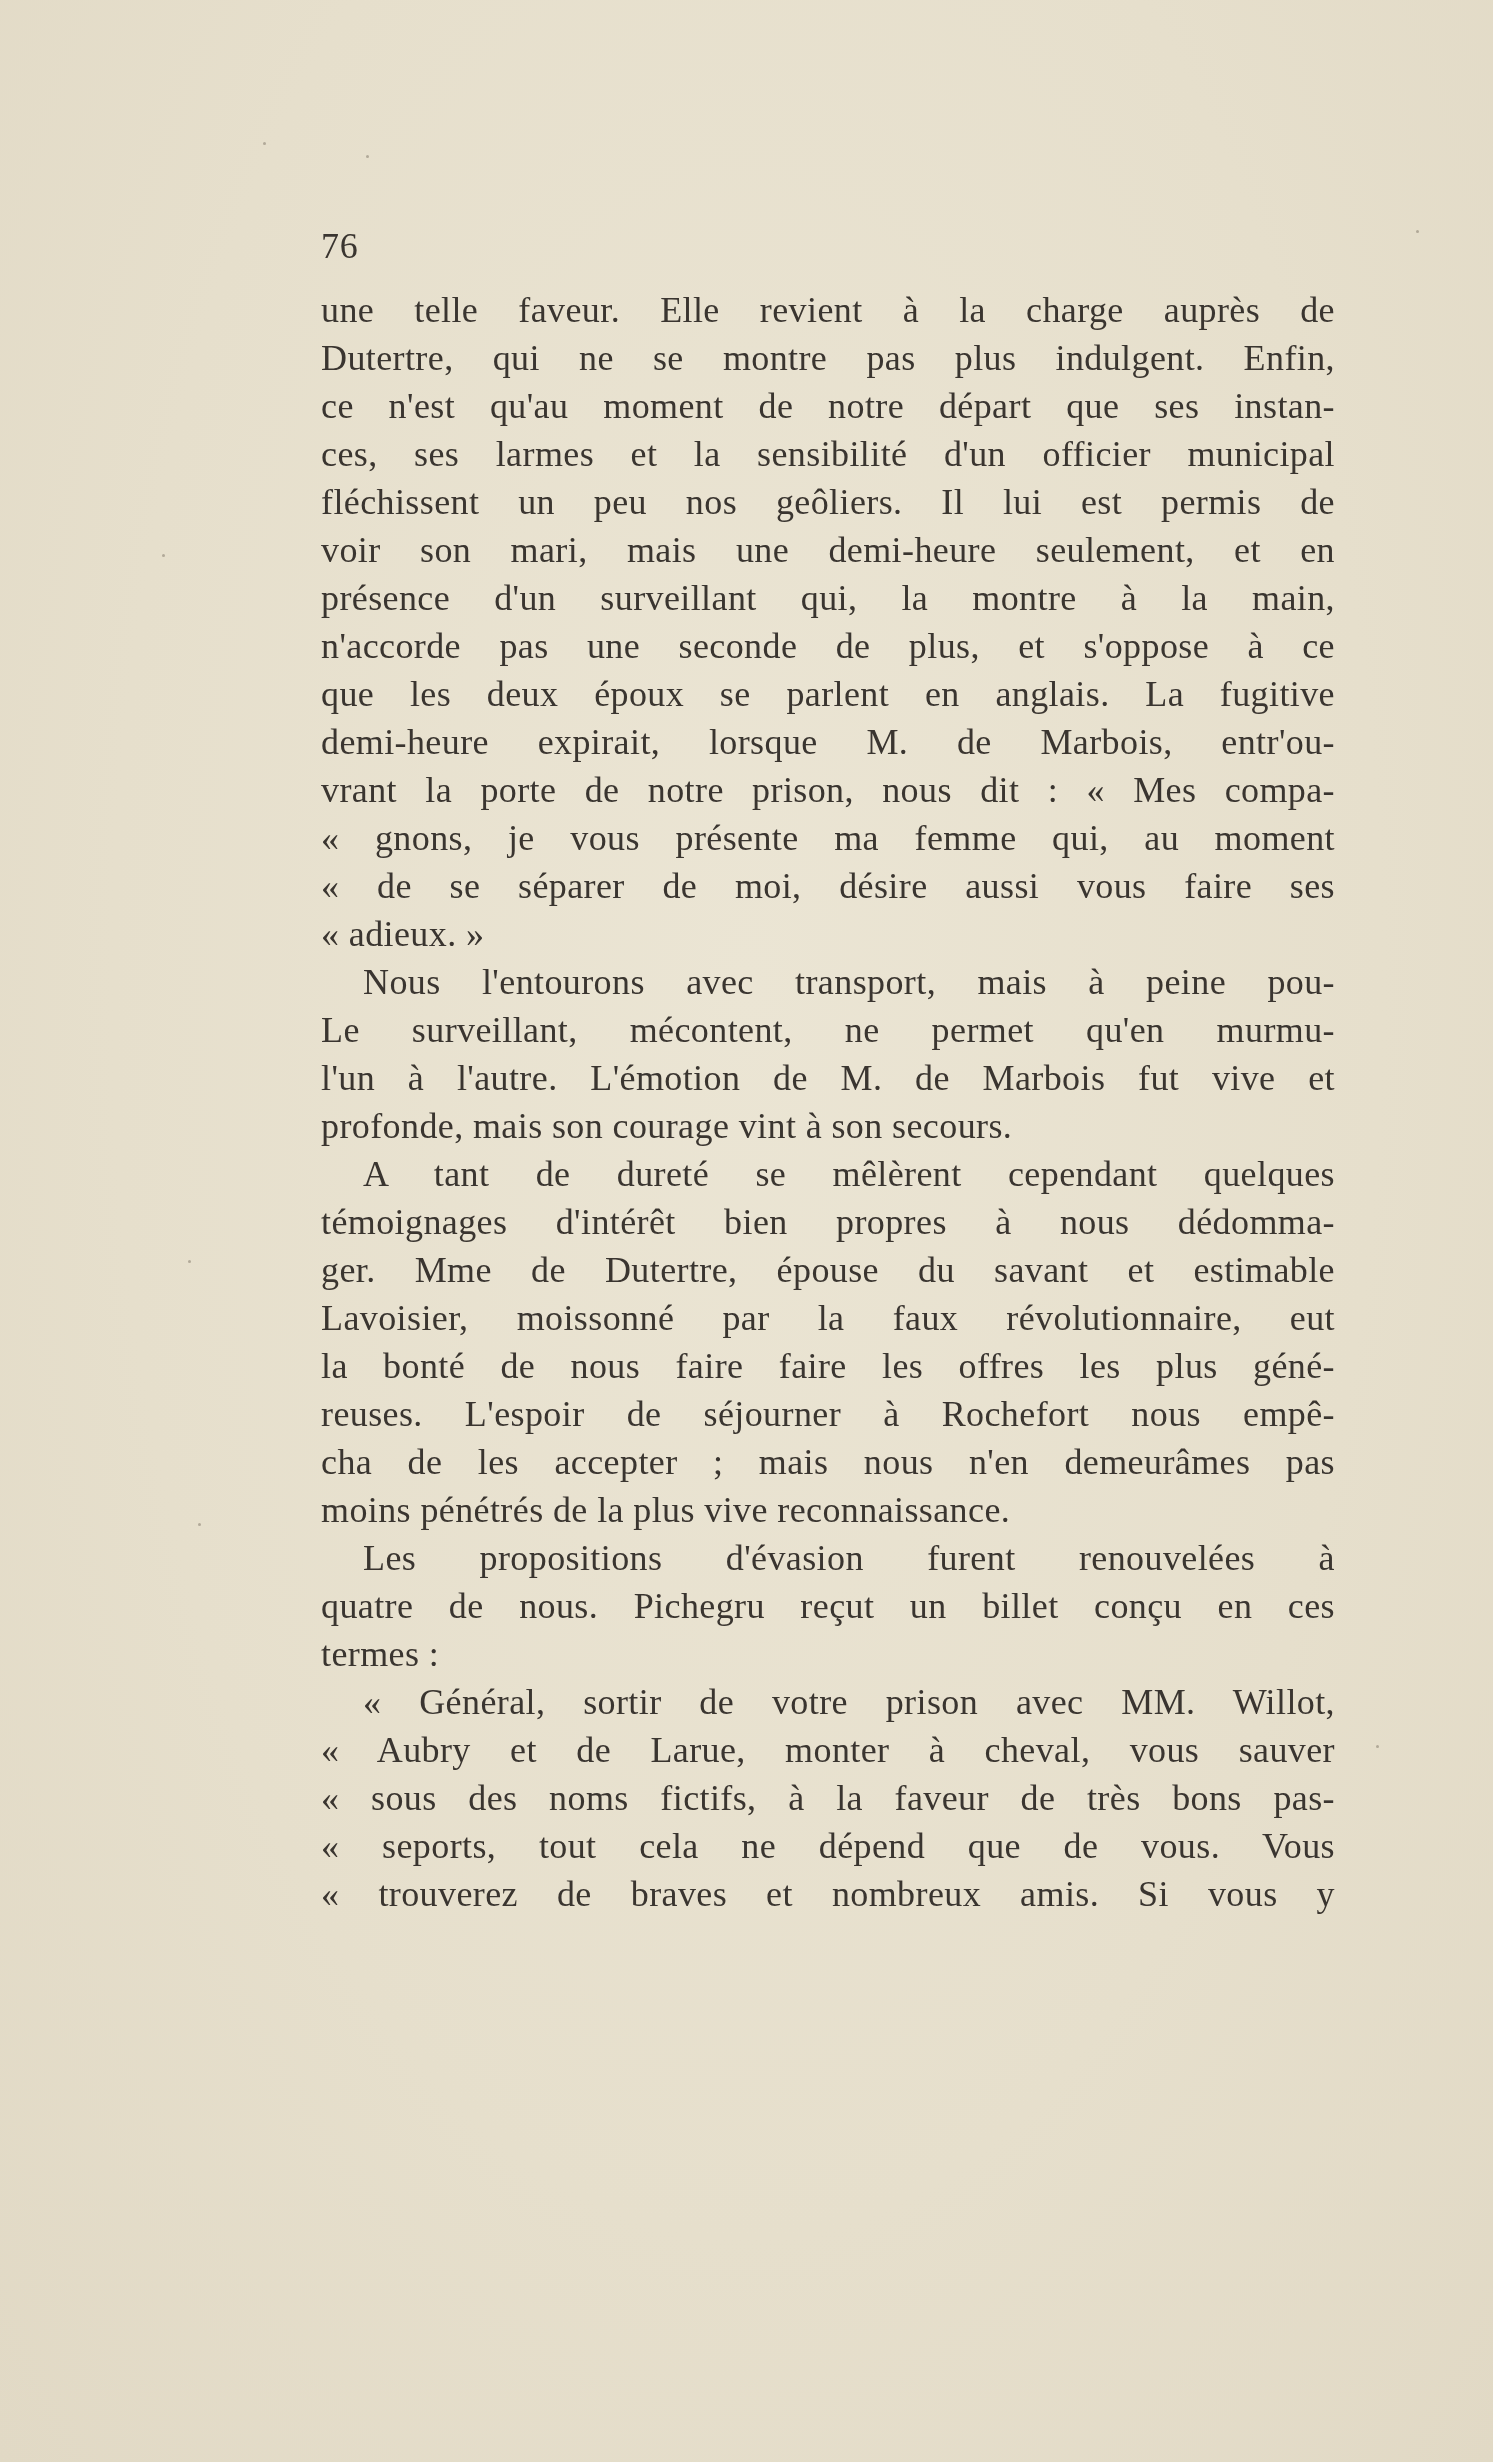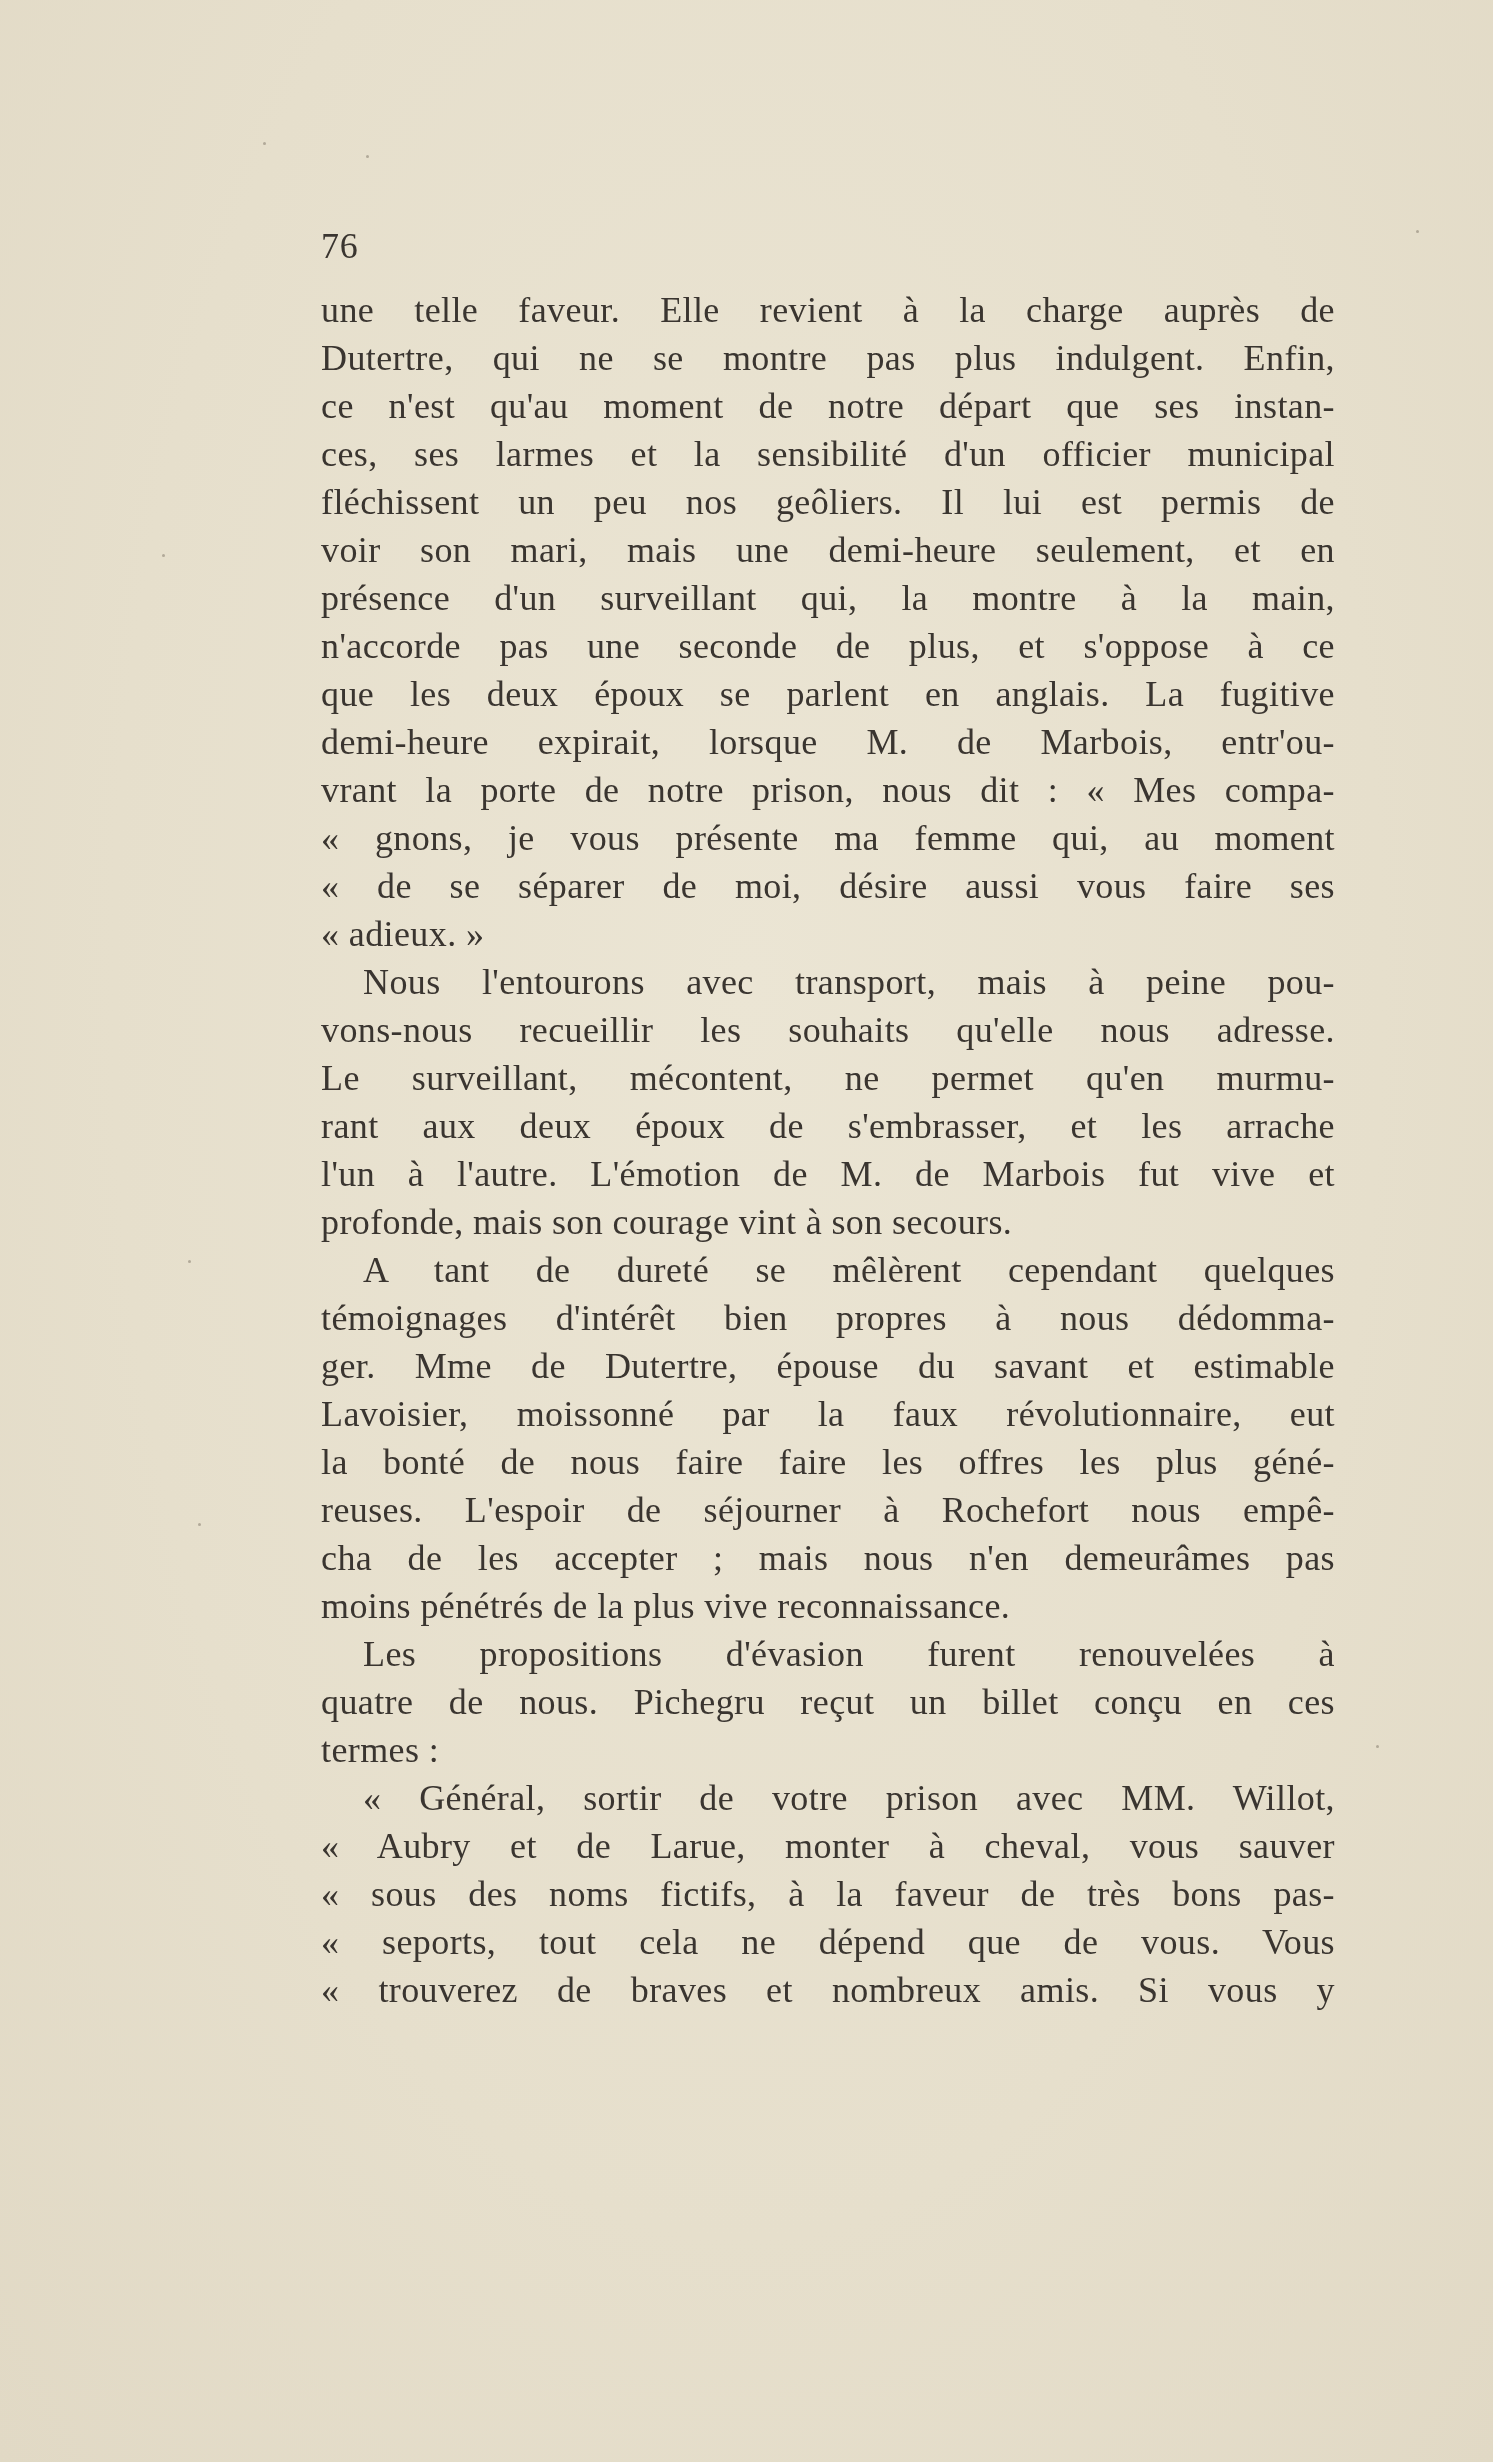--- a/index.html
+++ b/index.html
@@ -90,23 +90,21 @@
       <div class="line">voir son mari, mais une demi-heure seulement, et en</div>
       <div class="line">présence d'un surveillant qui, la montre à la main,</div>
       <div class="line">n'accorde pas une seconde de plus, et s'oppose à ce</div>
       <div class="line">que les deux époux se parlent en anglais. La fugitive</div>
       <div class="line">demi-heure expirait, lorsque M. de Marbois, entr'ou-</div>
       <div class="line">vrant la porte de notre prison, nous dit : « Mes compa-</div>
       <div class="line">« gnons, je vous présente ma femme qui, au moment</div>
       <div class="line">« de se séparer de moi, désire aussi vous faire ses</div>
       <div class="line last">« adieux. »</div>
       <div class="line indent">Nous l'entourons avec transport, mais à peine pou-</div>
-      <div class="line">vons-nous recueillir les souhaits qu'elle nous adresse.</div>
       <div class="line">Le surveillant, mécontent, ne permet qu'en murmu-</div>
-      <div class="line">rant aux deux époux de s'embrasser, et les arrache</div>
       <div class="line">l'un à l'autre. L'émotion de M. de Marbois fut vive et</div>
       <div class="line last">profonde, mais son courage vint à son secours.</div>
       <div class="line indent">A tant de dureté se mêlèrent cependant quelques</div>
       <div class="line">témoignages d'intérêt bien propres à nous dédomma-</div>
       <div class="line">ger. Mme de Dutertre, épouse du savant et estimable</div>
       <div class="line">Lavoisier, moissonné par la faux révolutionnaire, eut</div>
       <div class="line">la bonté de nous faire faire les offres les plus géné-</div>
       <div class="line">reuses. L'espoir de séjourner à Rochefort nous empê-</div>
       <div class="line">cha de les accepter ; mais nous n'en demeurâmes pas</div>
       <div class="line last">moins pénétrés de la plus vive reconnaissance.</div>

